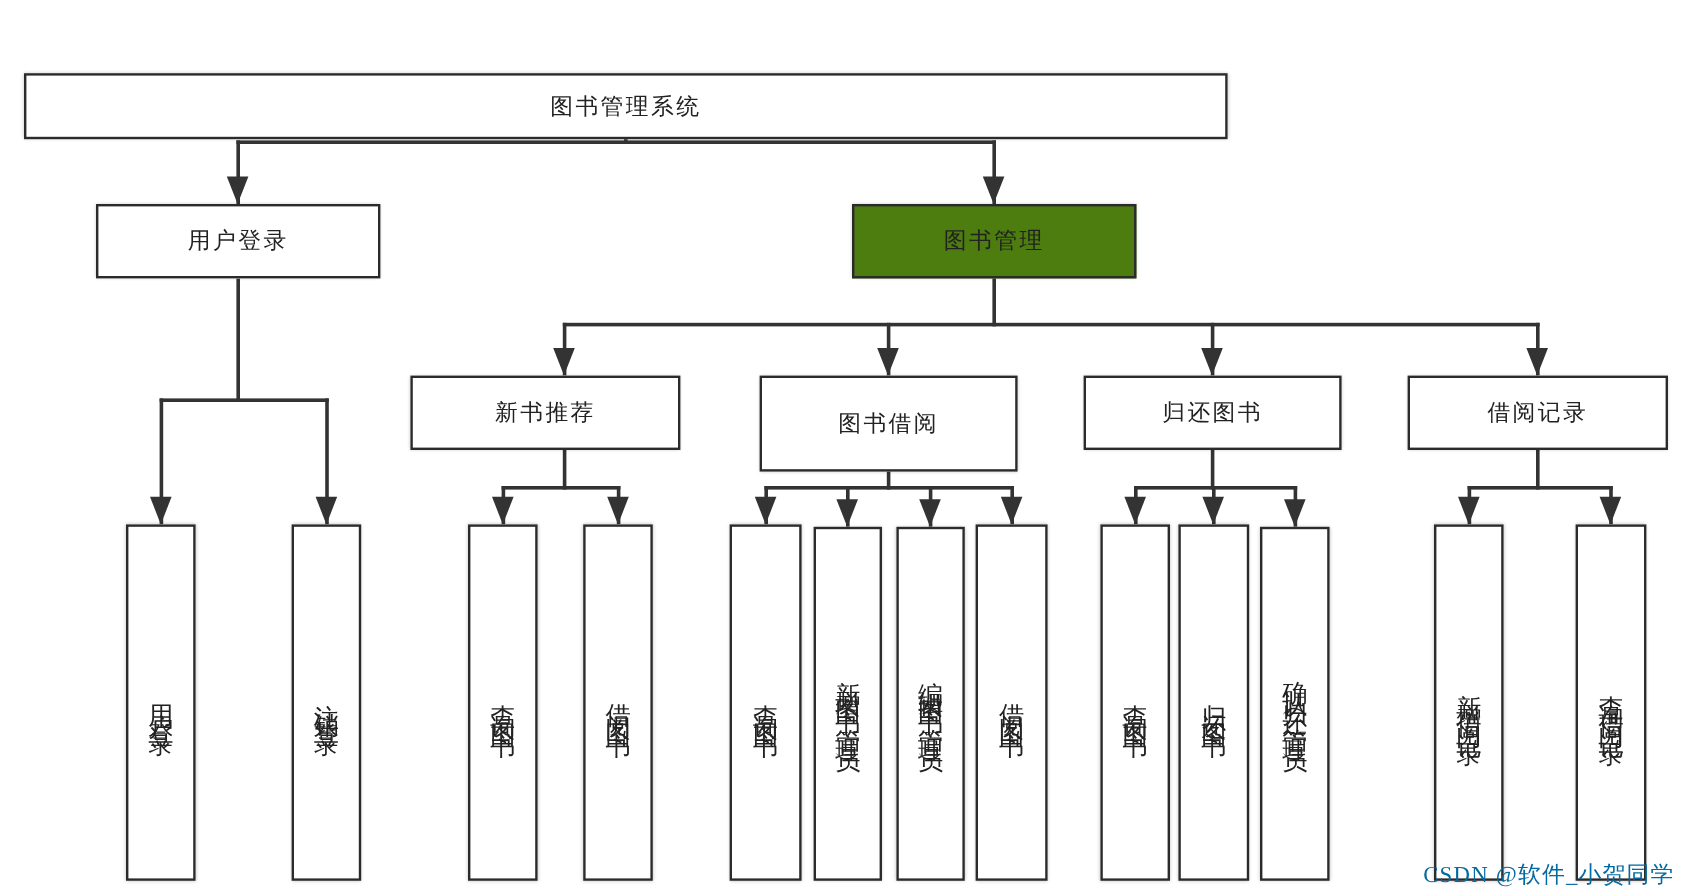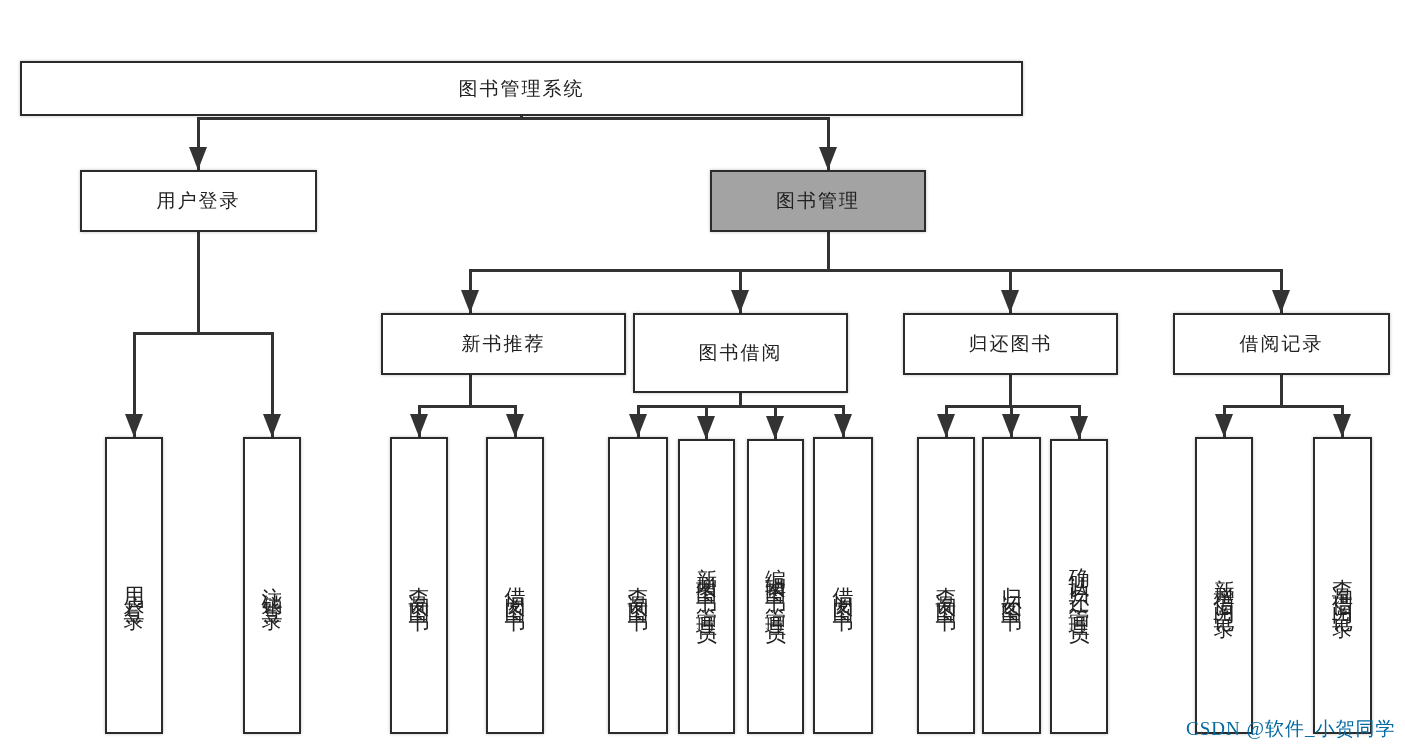--- a/index.html
+++ b/index.html
@@ -62,24 +62,24 @@
 <body>
 
 <div id="canvas">
   <span id="watermark" style="color: #0369a1; font-family: Liberation Serif, serif;">CSDN @软件_小贺同学</span>
 <div class="node" style="left: 20px; top: 13px; width: 1003px; height: 55px; border-color: rgb(43, 43, 43); background: rgb(255, 255, 255); color: rgb(34, 34, 34); margin-top: 48px;">
       <span>图书管理系统</span>
     </div>
     <div class="node" style="left: 80px; top: 170px; width: 237px; height: 62px; border-color: rgb(43, 43, 43); background: rgb(255, 255, 255); color: rgb(34, 34, 34);">
       <span>用户登录</span>
     </div>
-    <div class="node" style="left: 710px; top: 170px; width: 216px; height: 62px; border-color: rgb(43, 43, 43); background: #a3a3a3; color: rgb(34, 34, 34);">
+    <div class="node" style="left: 710px; top: 170px; width: 237px; height: 62px; border-color: rgb(43, 43, 43); background: #4d7c0f; color: rgb(34, 34, 34);">
       <span>图书管理</span>
     </div>
-    <div class="node" style="left: 381px; top: 313px; width: 245px; height: 62px; border-color: rgb(43, 43, 43); background: rgb(255, 255, 255); color: rgb(34, 34, 34);">
+    <div class="node" style="left: 342px; top: 313px; width: 225px; height: 62px; border-color: rgb(43, 43, 43); background: rgb(255, 255, 255); color: rgb(34, 34, 34);">
       <span>新书推荐</span>
     </div>
     <div class="node" style="left: 633px; top: 313px; width: 215px; height: 80px; border-color: rgb(43, 43, 43); background: rgb(255, 255, 255); color: rgb(34, 34, 34);">
       <span>图书借阅</span>
     </div>
     <div class="node" style="left: 903px; top: 313px; width: 215px; height: 62px; border-color: rgb(43, 43, 43); background: rgb(255, 255, 255); color: rgb(34, 34, 34);">
       <span>归还图书</span>
     </div>
     <div class="node" style="left: 1173px; top: 313px; width: 217px; height: 62px; border-color: rgb(43, 43, 43); background: rgb(255, 255, 255); color: rgb(34, 34, 34);">
       <span>借阅记录</span>

